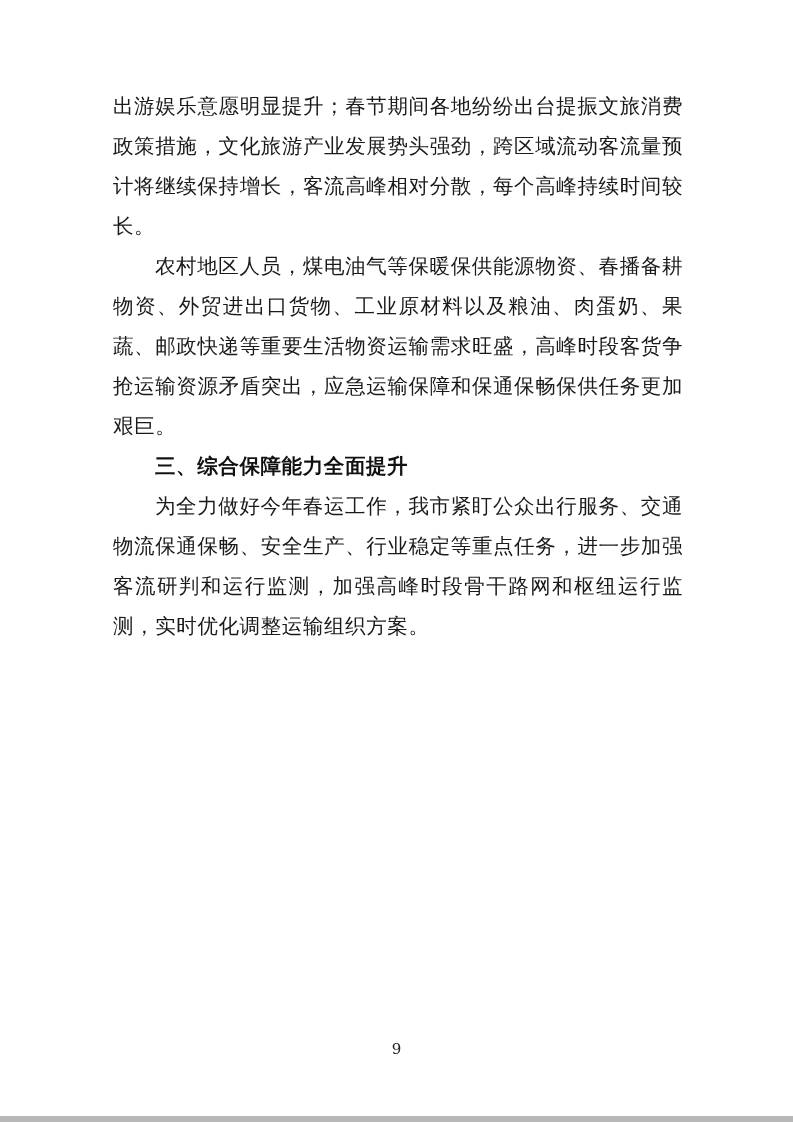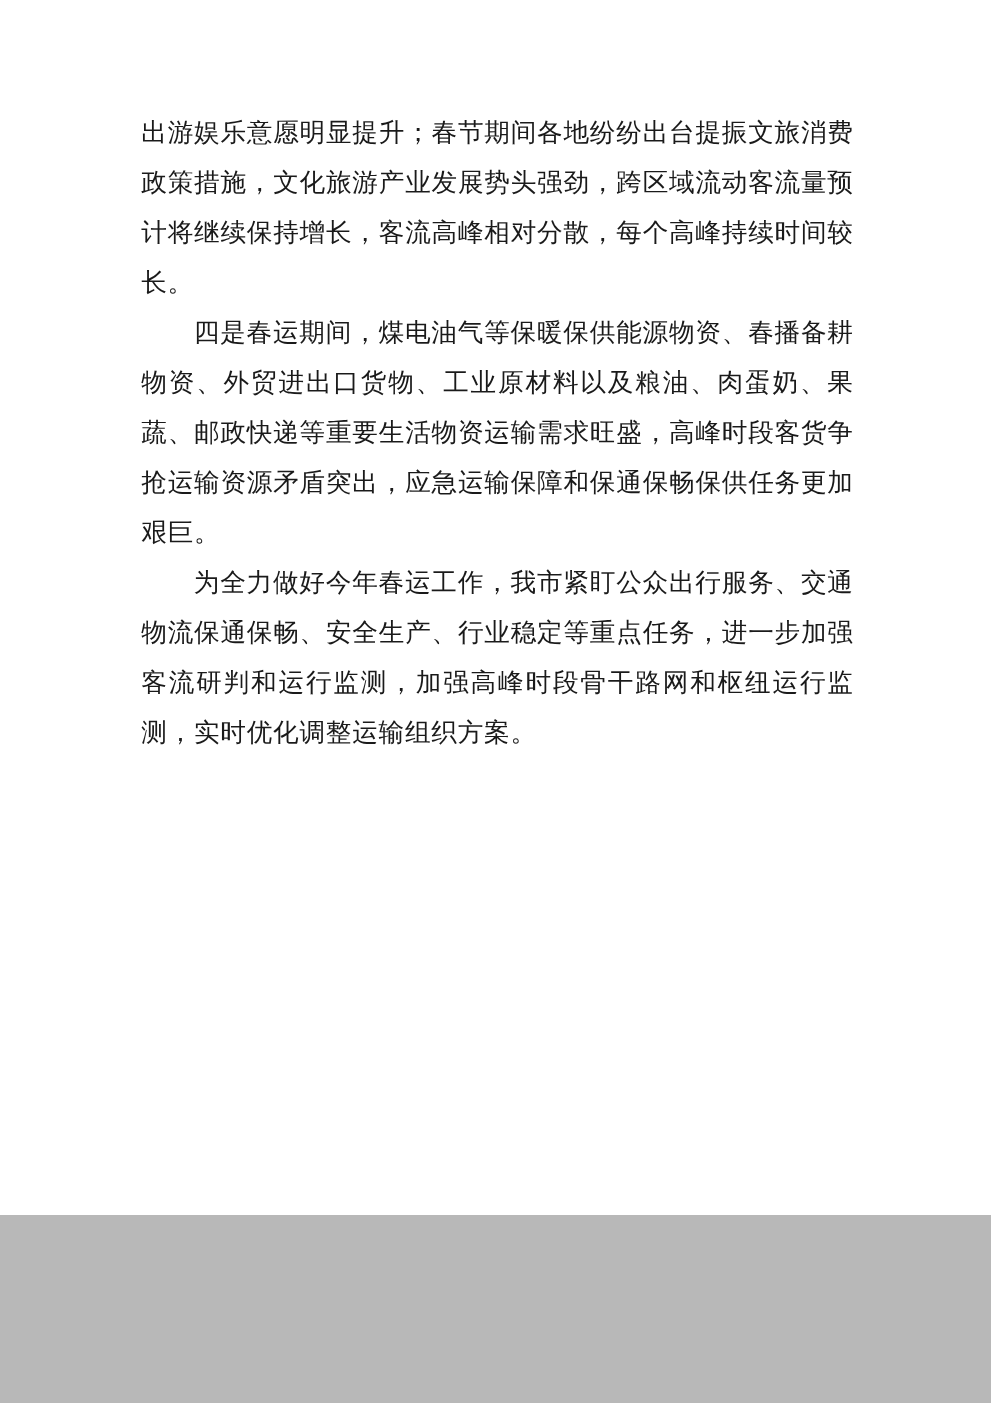--- a/index.html
+++ b/index.html
@@ -5,21 +5,21 @@
   html, body {
     margin: 0;
     padding: 0;
     background: #b8b8b8;
   }
   body {
     font-family: "Liberation Serif", serif;
   }
   .page {
     width: 793px;
-    height: 972px;
+    height: 1116px;
     background: #ffffff;
     position: relative;
     box-sizing: border-box;
     overflow: hidden;
     margin: 0 auto;
   }
   .content {
     position: absolute;
     left: 113px;
     top: 86px;
@@ -62,22 +62,23 @@
 </head>
 <body>
 
 <div class="page">
   <div class="content">
 
     <p class="para">出游娱乐意愿明显提升；春节期间各地纷纷出台提振文旅消费政策措施，文化旅游产业发展势头强劲，跨区域流动客流量预计将继续保持增长，客流高峰相对分散，每个高峰持续时间较长。</p>
 
 
 
-    <p class="para indent">四是春运期间，煤电油气等保暖保供能源物资、春播备耕物资、外贸进出口货物、工业原材料以及粮油、肉蛋奶、果蔬、邮政快递等重要生活物资运输需求旺盛，高峰时段客货争抢运输资源矛盾突出，应急运输保障和保通保畅保供任务更加艰巨。</p>
+    <p class="para indent">农村地区人员，煤电油气等保暖保供能源物资、春播备耕物资、外贸进出口货物、工业原材料以及粮油、肉蛋奶、果蔬、邮政快递等重要生活物资运输需求旺盛，高峰时段客货争抢运输资源矛盾突出，应急运输保障和保通保畅保供任务更加艰巨。</p>
 
 
+    <p class="heading">三、综合保障能力全面提升</p>
 
     <p class="para indent">为全力做好今年春运工作，我市紧盯公众出行服务、交通物流保通保畅、安全生产、行业稳定等重点任务，进一步加强客流研判和运行监测，加强高峰时段骨干路网和枢纽运行监测，实时优化调整运输组织方案。</p>
 
   </div>
 
   <div class="page-number">9</div>
 </div>
 
 </body></html>

